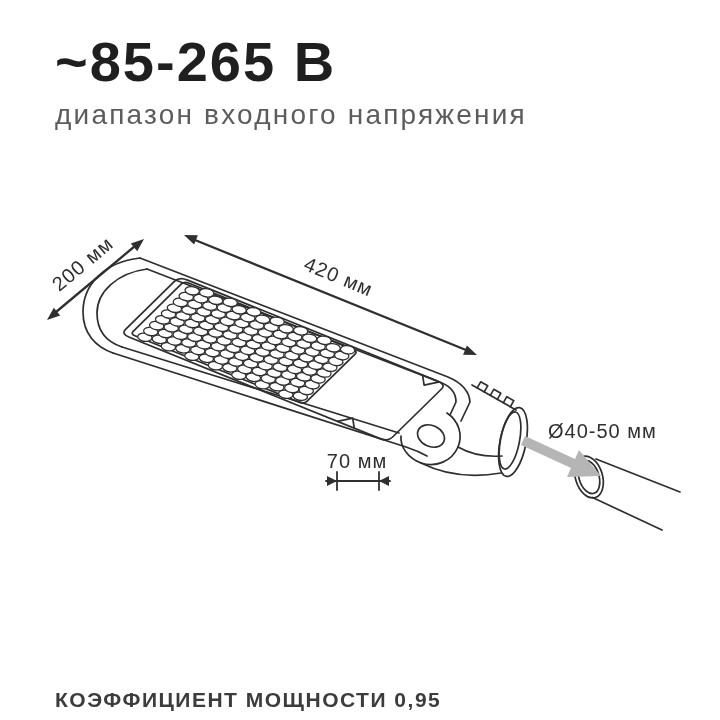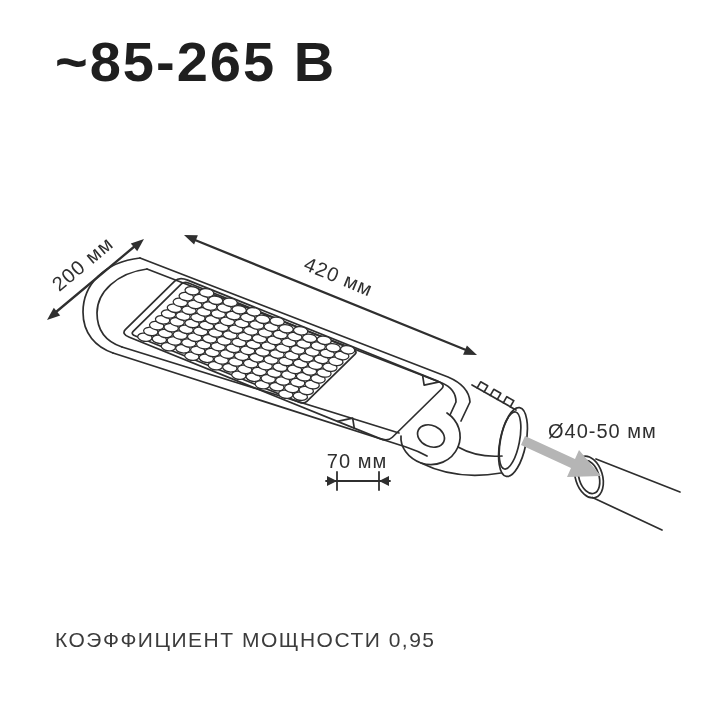--- a/index.html
+++ b/index.html
@@ -5,37 +5,38 @@
   :root{
     --ink:#1f1f1f; --line:#2e2e2e; --muted-text:#5c5c5c;
     --footer-text:#3c3c3c; --dim-text:#2f2f2f; --arrow-gray:#b5b5b5;
   }
   html,body{margin:0;padding:0;background:#fff;}
   body{width:720px;height:720px;position:relative;overflow:hidden;
        font-family:"Liberation Sans",sans-serif;}
   .header{position:absolute;left:55px;top:34px;}
   .title{font-size:56px;font-weight:700;letter-spacing:2px;color:var(--ink);line-height:1.0;}
   .subtitle{margin-top:9px;font-size:28px;font-weight:400;letter-spacing:2.2px;color:var(--muted-text);}
-  .footer{position:absolute;left:55px;top:628px;font-size:21px;letter-spacing:1.5px;
-          color:var(--footer-text);font-weight:400;}
+  .footer{position:absolute;left:55px;top:688px;font-size:21px;letter-spacing:1.5px;
+          color:var(--footer-text);font-weight:700;}
   svg{position:absolute;left:0;top:0;}
   .draw{stroke:var(--line);stroke-width:1.7;fill:none;stroke-linejoin:round;stroke-linecap:round;}
   .skew *{vector-effect:non-scaling-stroke;}
   .led circle{stroke:var(--line);stroke-width:1.25;fill:#ffffff;vector-effect:non-scaling-stroke;}
   .dimline{stroke:var(--dim-text);stroke-width:2.3;fill:none;stroke-linecap:round;}
   .dimline-thin{stroke:var(--dim-text);stroke-width:1.8;fill:none;stroke-linecap:round;}
   .dimhead{fill:var(--dim-text);stroke:none;}
   .dimtext{fill:var(--dim-text);font-family:"Liberation Sans",sans-serif;font-size:20px;letter-spacing:1px;}
   .graybody{fill:var(--arrow-gray);stroke:none;}
 </style>
 </head>
 <body>
 
 <div class="header">
   <div class="title">~85-265 В</div>
+  <div class="subtitle">диапазон входного напряжения</div>
 </div>
 
 <svg width="720" height="720" viewBox="0 0 720 720">
 
   <g>
     <path class="draw" d="M 140,258 C 104,262 83,285 83,312 C 83,334 96,347 113,353"></path>
     <path class="draw" d="M 140,258 L 448,377 Q 469,386 470,402 L 461,421"></path>
     <path class="draw" d="M 113,353 L 406,447 Q 418,451 427,456"></path>
     <path class="draw" d="M 147,269 C 117,273 97,292 97,313 C 97,331 107,342 122,347"></path>
     <path class="draw" d="M 147,269 L 442,383 Q 456,389 456,402 L 450,415"></path>

